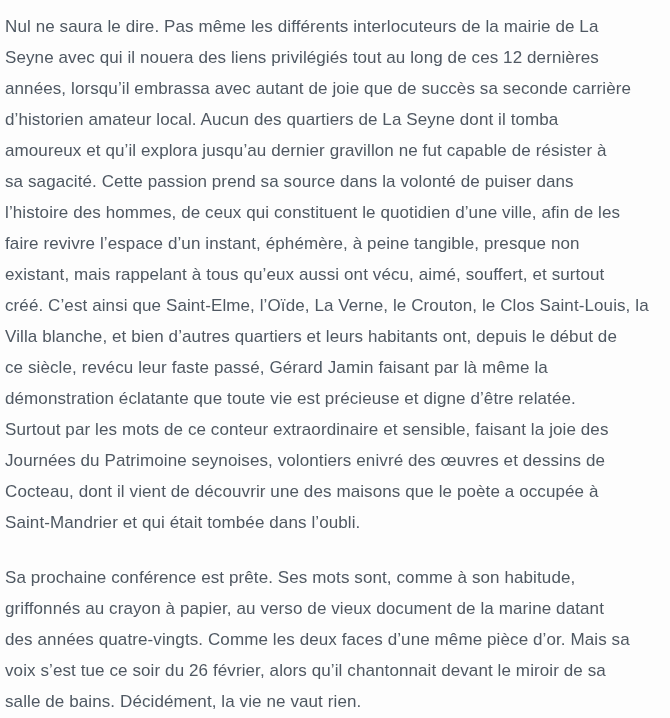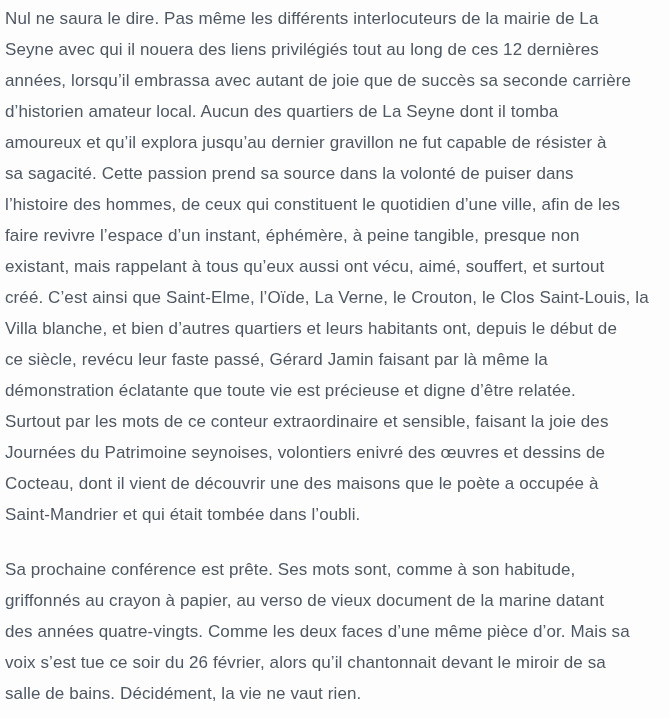--- a/index.html
+++ b/index.html
@@ -14,21 +14,21 @@
     box-sizing: border-box;
     padding: 3px 8px 0 5px;
     overflow: hidden;
     background: #fdfdfd;
     font-family: "Liberation Sans", "DejaVu Sans", sans-serif;
     font-size: 17px;
     line-height: 31px;
     color: #4f5862;
   }
   .para {
-    margin: 0 0 24px 0;
+    margin: 8px 0 24px 0;
     white-space: pre-line;   
     letter-spacing: 0.1px;
   }
 </style>
 </head>
 <body>
 
 <div class="page">
   <p class="para">Nul ne saura le dire. Pas même les différents interlocuteurs de la mairie de La
 Seyne avec qui il nouera des liens privilégiés tout au long de ces 12 dernières

